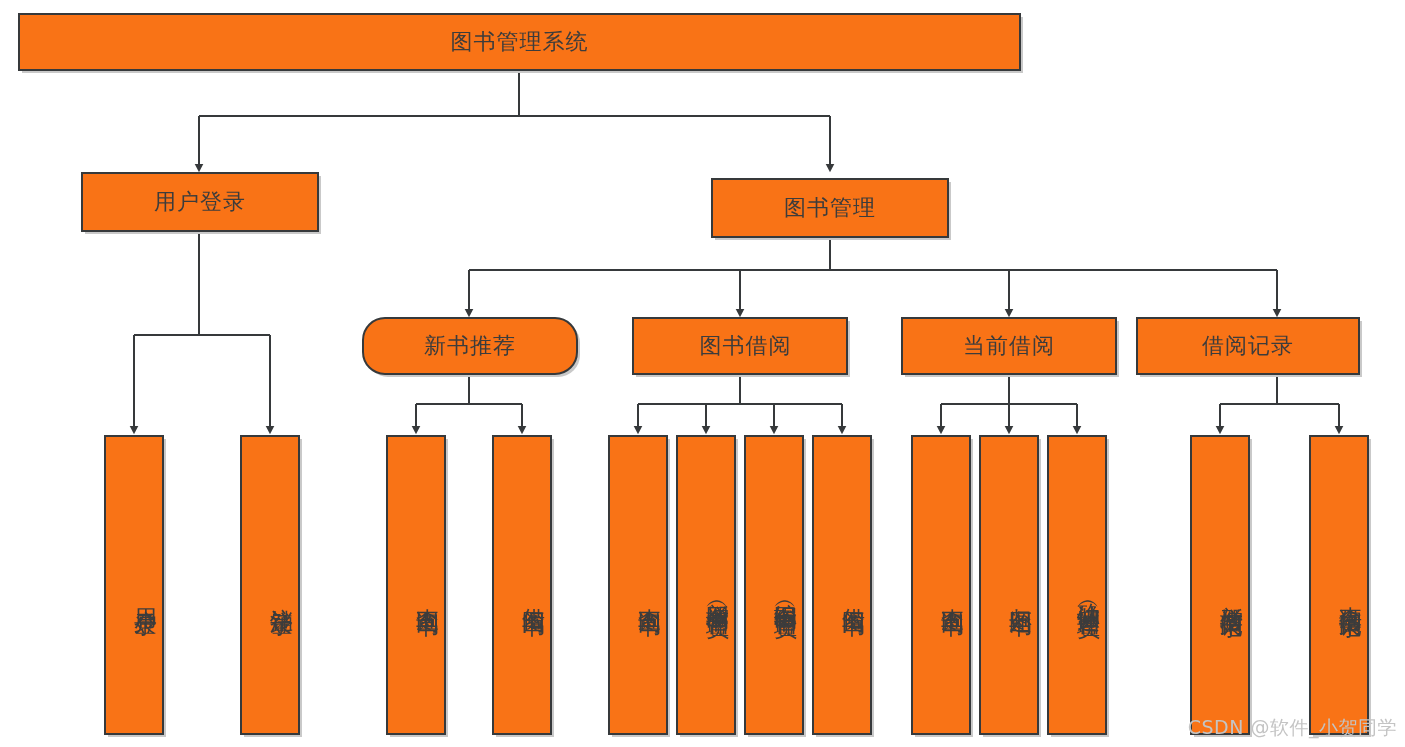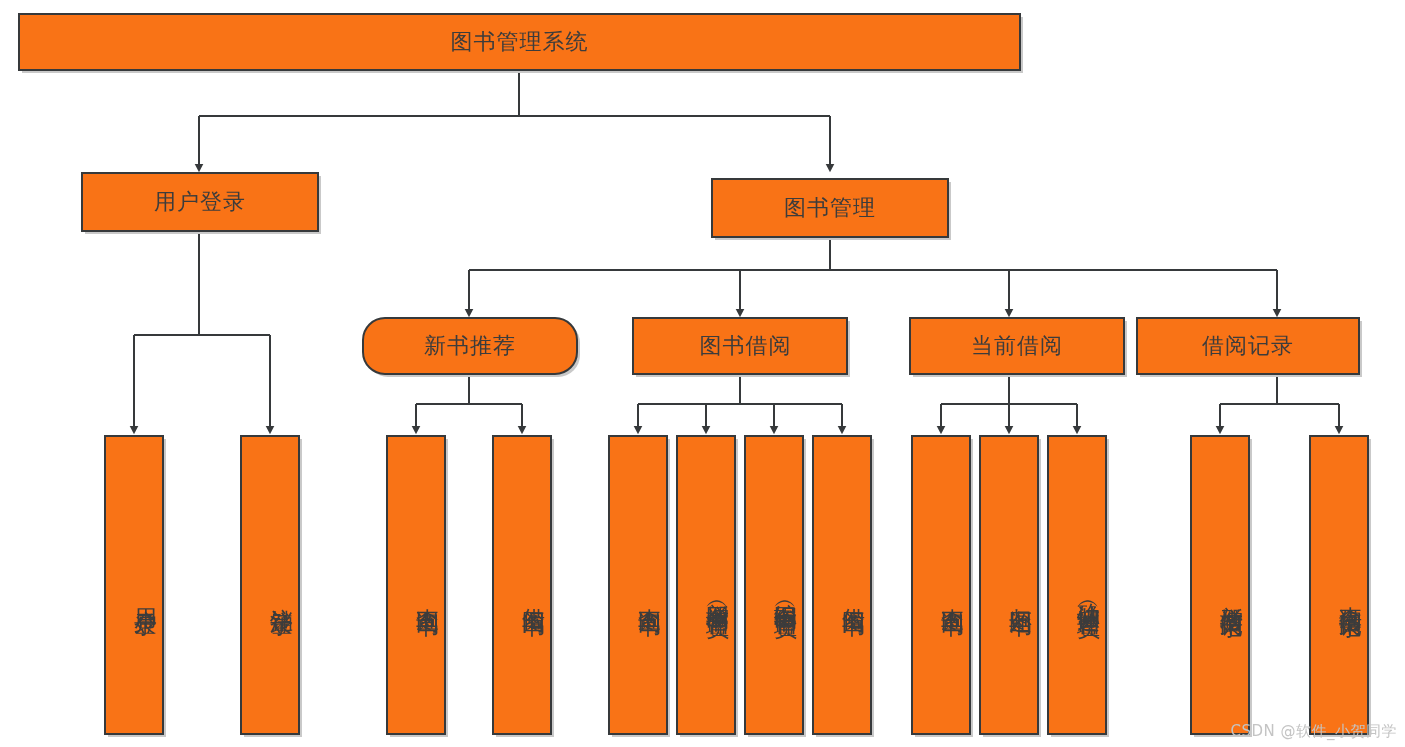--- a/index.html
+++ b/index.html
@@ -54,21 +54,21 @@
   .node.vert .vtext {
     writing-mode: vertical-rl;
     text-orientation: upright;
     display: block;
     white-space: nowrap;
   }
   .watermark {
     position: absolute;
     right: 8px;
     bottom: 6px;
-    font-size: 15px;
+    font-size: 19px;
     color: #c4c4c4;
     letter-spacing: 0.5px;
     z-index: 5;
     white-space: nowrap;
   }
 </style>
 </head>
 <body>
 
 <div id="canvas">
@@ -136,21 +136,21 @@
   <div class="node horiz" style="left:711px; top:172px; width:238px; height:60px;margin-top:6px;">
     <span>图书管理</span>
   </div>
 
   <div class="node horiz" style="left:362px; top:317px; width:216px; height:58px;border-radius:23px;">
     <span>新书推荐</span>
   </div>
   <div class="node horiz" style="left:632px; top:317px; width:216px; height:58px;padding-left:11px;">
     <span>图书借阅</span>
   </div>
-  <div class="node horiz" style="left:901px; top:317px; width:216px; height:58px;margin-left:8px;">
+  <div class="node horiz" style="left:901px; top:317px; width:216px; height:58px;">
     <span>当前借阅</span>
   </div>
   <div class="node horiz" style="left:1136px; top:317px; width:224px; height:58px;">
     <span>借阅记录</span>
   </div>
 
   <div class="node vert" style="left:104px; top:435px; width:60px; height:300px;">
     <span class="vtext">用户登录</span>
   </div>
   <div class="node vert" style="left:240px; top:435px; width:60px; height:300px;">

